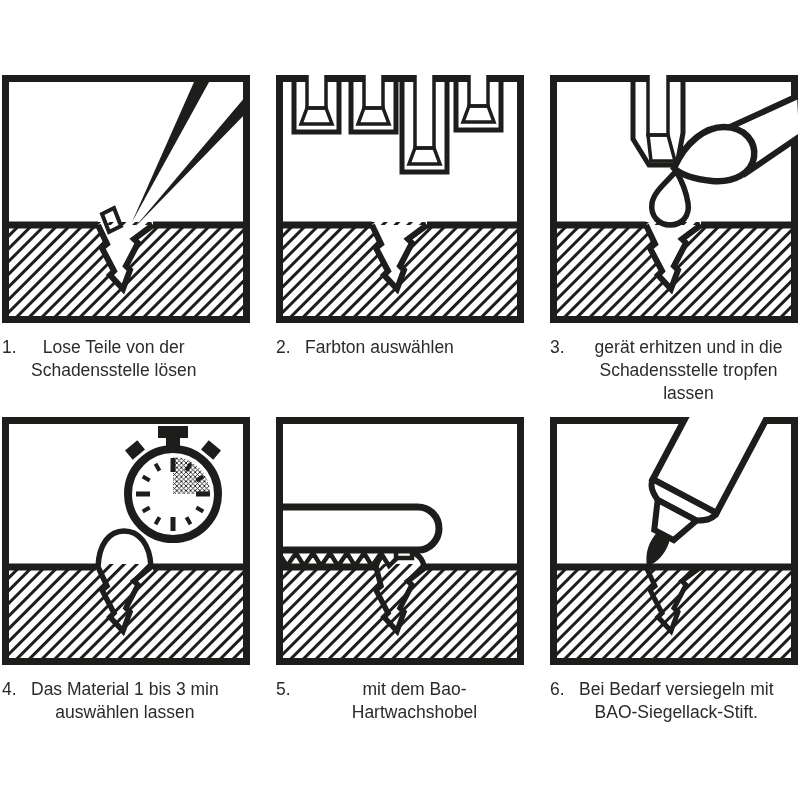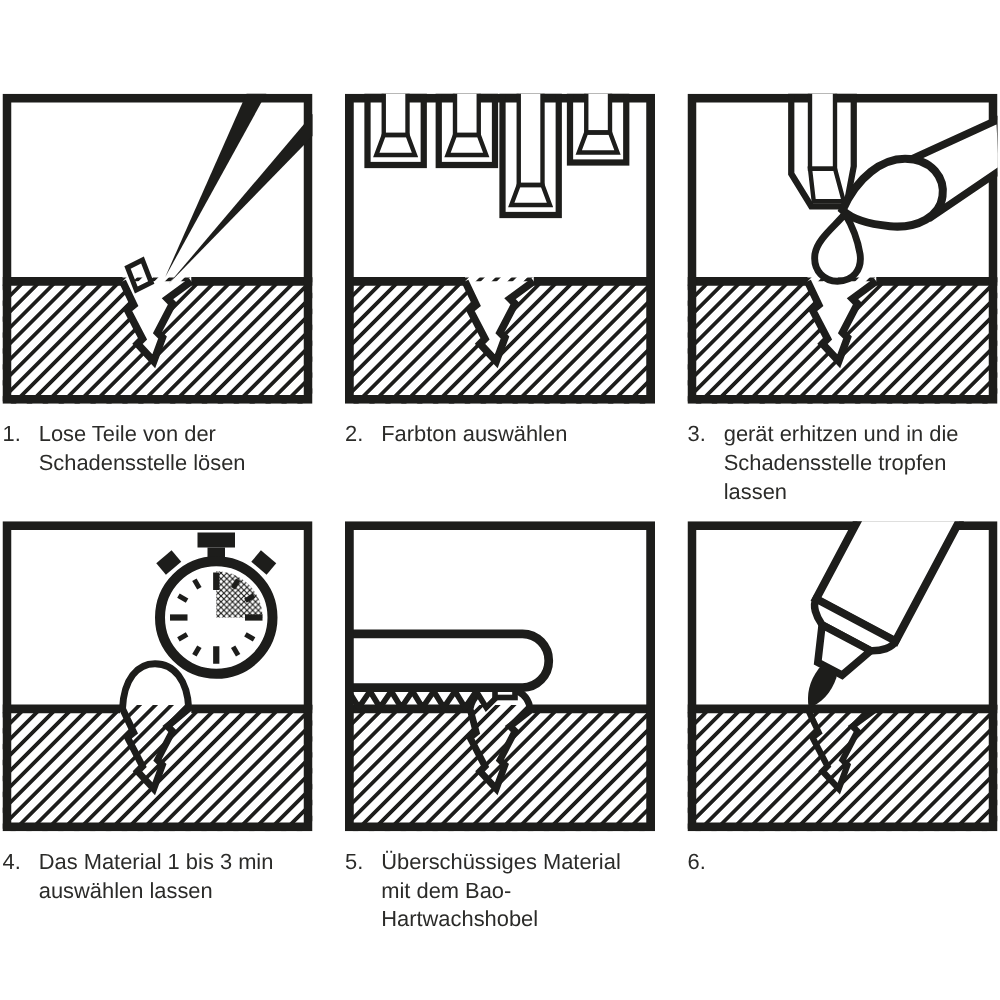--- a/index.html
+++ b/index.html
@@ -4,21 +4,21 @@
 <style>
   html,body{margin:0;padding:0;background:#ffffff;}
   #stage{position:relative;width:800px;height:800px;background:#ffffff;overflow:hidden;
          font-family:"Liberation Sans", sans-serif;}
   .cell{position:absolute;width:248px;}
   #c1{left:2px;top:75px}   #c2{left:276px;top:75px}   #c3{left:550px;top:75px}
   #c4{left:2px;top:417px}  #c5{left:276px;top:417px}  #c6{left:550px;top:417px}
   svg.panel{display:block;width:248px;height:248px;}
   .caption{display:flex;margin-top:13px;color:#2b2b29;font-size:17.5px;line-height:23px;}
   .caption .num{width:29px;flex:none;}
-  .caption .lines span{display:block;}
+  .caption .lines span{display:block;text-align:center;}
   
   .ln{fill:none;stroke:#1d1d1b;stroke-linejoin:miter;stroke-linecap:butt;}
   .fw{fill:#ffffff;}
   .fb{fill:#1d1d1b;}
 </style>
 </head>
 <body>
 
 <svg width="0" height="0" style="position:absolute" aria-hidden="true">
   <defs>
@@ -224,21 +224,20 @@
       <g>
         <path d="M-8 133L122 133L122 140L113 149L105 136L96 149L88 136L79 149L71 136L62 149L54 136L45 149L37 136L28 149L20 136L11 149L3 136L-6 149L-8 149Z" class="fw ln" stroke-width="4.5"></path>
         <rect x="120" y="132" width="16" height="9" class="fw ln" stroke-width="4.5"></rect>
         <path d="M-8 90H142A21 21.5 0 0 1 163 111.5A21 21.5 0 0 1 142 133H-8Z" class="fw ln" stroke-width="7"></path>
       </g>
       <rect x="3.5" y="3.5" width="241" height="241" class="ln" stroke-width="7"></rect>
     </svg>
     <div class="caption">
       <span class="num">5.</span>
       <span class="lines">
-        <span>Überschüssiges Material</span>
         <span>mit dem Bao-Hartwachshobel</span>
       </span>
     </div>
   </div>
 
   <div class="cell" id="c6">
     <svg class="panel" viewBox="0 0 248 248">
       <rect width="248" height="248" class="fw"></rect>
       <g>
         <rect x="0" y="147" width="248" height="101" fill="url(#hatch)"></rect>
@@ -248,16 +247,20 @@
       <rect x="3.5" y="3.5" width="241" height="241" class="ln" stroke-width="7"></rect>
       <g transform="translate(98,148) rotate(28)">
         <rect x="-36" y="-190" width="72" height="112" class="fw ln" stroke-width="6.5"></rect>
         <path d="M-22 -62C-30 -66 -36 -72 -36 -78L36 -78C36 -72 30 -66 22 -62Z" class="fw ln" stroke-width="6"></path>
         <path d="M-11 -34L-22 -62L22 -62L11 -34Z" class="fw ln" stroke-width="6"></path>
         <path d="M0 2C-7 -7 -10 -17 -8 -30C-6 -38 6 -38 8 -30C10 -17 7 -7 0 2Z" class="fb"></path>
       </g>
     </svg>
     <div class="caption">
       <span class="num">6.</span>
+      <span class="lines">
+        <span>Bei Bedarf versiegeln mit</span>
+        <span>BAO-Siegellack-Stift.</span>
+      </span>
     </div>
   </div>
 
 </div>
 
 </body></html>

